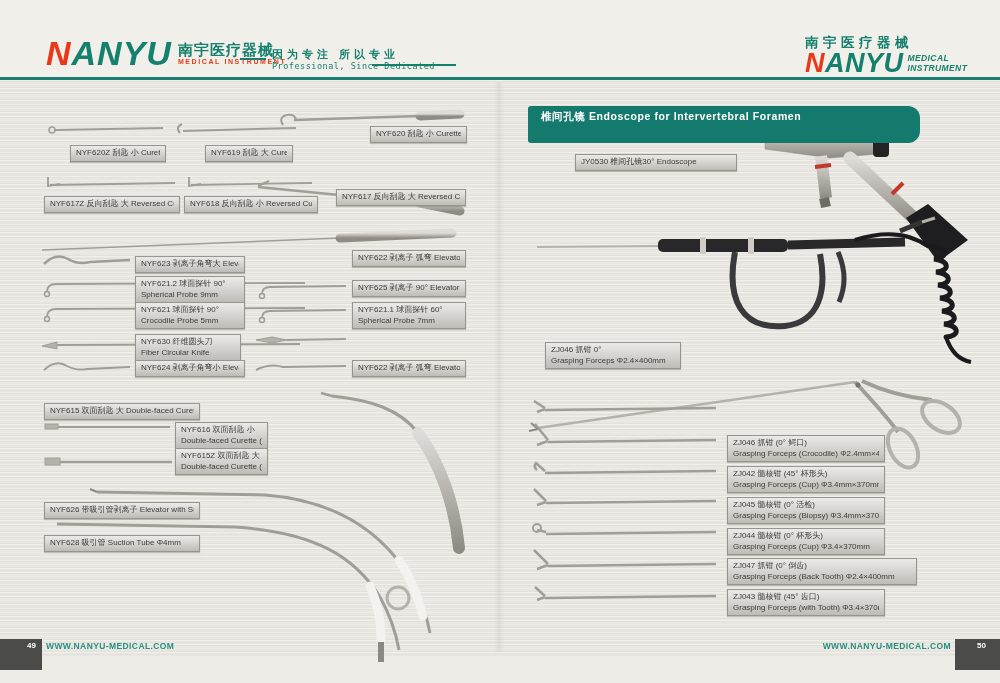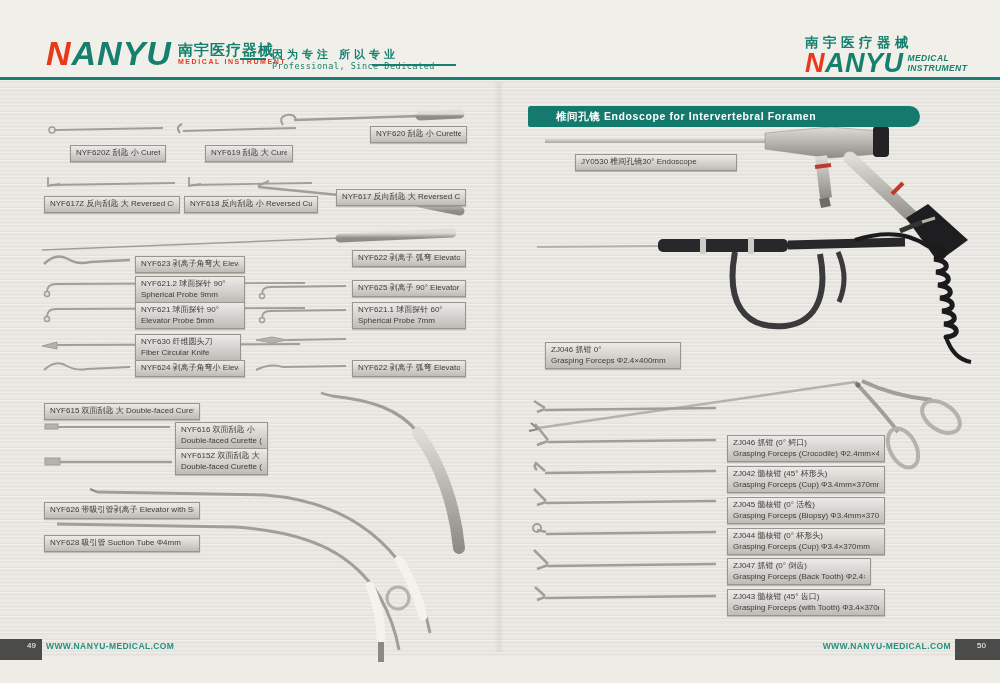--- a/index.html
+++ b/index.html
@@ -25,31 +25,31 @@
   .slogan-cn{color:#15806e;font-weight:bold;font-size:11px;letter-spacing:4px;line-height:13px;}
   .slogan-en{color:#15806e;font-family:"DejaVu Sans Mono",monospace;font-size:8.5px;letter-spacing:.5px;line-height:11px;}
   .slogan-line{position:absolute;left:100px;top:16px;width:84px;height:1.5px;background:#15806e;}
   .logo-r{position:absolute;left:805px;top:35px;width:160px;}
   .logo-r-cn{color:#15806e;font-weight:bold;font-size:13.5px;letter-spacing:4.5px;line-height:16px;}
   .logo-r-row{display:flex;align-items:flex-start;}
   .nanyu-r{font-style:italic;font-weight:bold;font-size:27px;color:#15806e;line-height:24px;letter-spacing:.5px;}
   .nanyu-r .n{color:#e8391b;}
   .logo-r-en{margin-left:4px;margin-top:2px;color:#15806e;font-weight:bold;font-style:italic;font-size:8.5px;line-height:10px;letter-spacing:.4px;}
   
-  .pill{position:absolute;left:528px;top:106px;width:392px;height:21px;background:#157a6e;
+  .pill{position:absolute;left:528px;top:106px;width:392px;height:37px;background:#157a6e;
     border-radius:3px 12px 12px 3px;color:#fff;font-weight:bold;font-size:10.5px;letter-spacing:.6px;
-    line-height:21px;padding-left:28px;box-sizing:border-box;white-space:nowrap;}
+    line-height:21px;padding-left:13px;box-sizing:border-box;white-space:nowrap;}
   
   .plate{position:absolute;background:linear-gradient(180deg,#eceae7 0%,#d8d6d2 45%,#bebcb7 100%);
     border:1px solid #97958e;box-shadow:0 1px 1px rgba(60,55,45,.25);
     color:#3d3c39;font-size:8px;line-height:10.5px;padding:2px 5px;white-space:nowrap;overflow:hidden;box-sizing:border-box;}
   .plate div{overflow:hidden;}
   
-  .pagebar{position:absolute;top:639px;height:21px;background:#4b4b49;color:#fff;
-    font-size:8px;font-weight:normal;line-height:13px;box-sizing:border-box;}
+  .pagebar{position:absolute;top:639px;height:31px;background:#4b4b49;color:#fff;
+    font-size:8px;font-weight:bold;line-height:13px;box-sizing:border-box;}
   .pagebar.l{left:0;width:42px;text-align:right;padding-right:6px;}
   .pagebar.r{left:955px;width:45px;text-align:left;padding-left:22px;}
   .site{position:absolute;top:641px;color:#279082;font-size:8.5px;font-weight:bold;letter-spacing:.4px;}
   .site.l{left:46px;}
   .site.r{left:818px;width:133px;text-align:right;}
   svg#art{position:absolute;left:0;top:0;z-index:1;}
   .plate,.pill{z-index:2;}
 </style>
 </head>
 <body>
@@ -270,21 +270,21 @@
     </div>
   <div class="plate" style="left:135px;top:256px;width:110px">
       <div>NYF623 剥离子角弯大 Elevator</div>
     </div>
   <div class="plate" style="left:135px;top:276px;width:110px">
       <div>NYF621.2 球面探针 90°</div>
       <div>Spherical Probe  9mm</div>
     </div>
   <div class="plate" style="left:135px;top:302px;width:110px">
       <div>NYF621 球面探针 90°</div>
-      <div>Elevator Probe 5mm</div>
+      <div>Crocodile Probe 5mm</div>
     </div>
   <div class="plate" style="left:135px;top:334px;width:106px">
       <div>NYF630 纤维圆头刀</div>
       <div>Fiber Circular Knife</div>
     </div>
   <div class="plate" style="left:135px;top:360px;width:110px">
       <div>NYF624 剥离子角弯小 Elevator</div>
     </div>
   <div class="plate" style="left:352px;top:250px;width:114px">
       <div>NYF622 剥离子 弧弯 Elevator</div>
@@ -333,21 +333,21 @@
       <div>Grasping Forceps (Cup)  Φ3.4mm×370mm</div>
     </div>
   <div class="plate" style="left:727px;top:497px;width:158px">
       <div>ZJ045 髓核钳 (0°  活检)</div>
       <div>Grasping Forceps (Biopsy)  Φ3.4mm×370mm</div>
     </div>
   <div class="plate" style="left:727px;top:528px;width:158px">
       <div>ZJ044 髓核钳 (0°  杯形头)</div>
       <div>Grasping Forceps (Cup)  Φ3.4×370mm</div>
     </div>
-  <div class="plate" style="left:727px;top:558px;width:144px">
+  <div class="plate" style="left:727px;top:558px;width:190px">
       <div>ZJ047 抓钳 (0°  倒齿)</div>
       <div>Grasping Forceps (Back Tooth)  Φ2.4×400mm</div>
     </div>
   <div class="plate" style="left:727px;top:589px;width:158px">
       <div>ZJ043 髓核钳 (45°  齿口)</div>
       <div>Grasping Forceps (with Tooth)  Φ3.4×370mm</div>
     </div>
 
   <div class="pagebar l">49</div>
   <div class="site l">WWW.NANYU-MEDICAL.COM</div>

